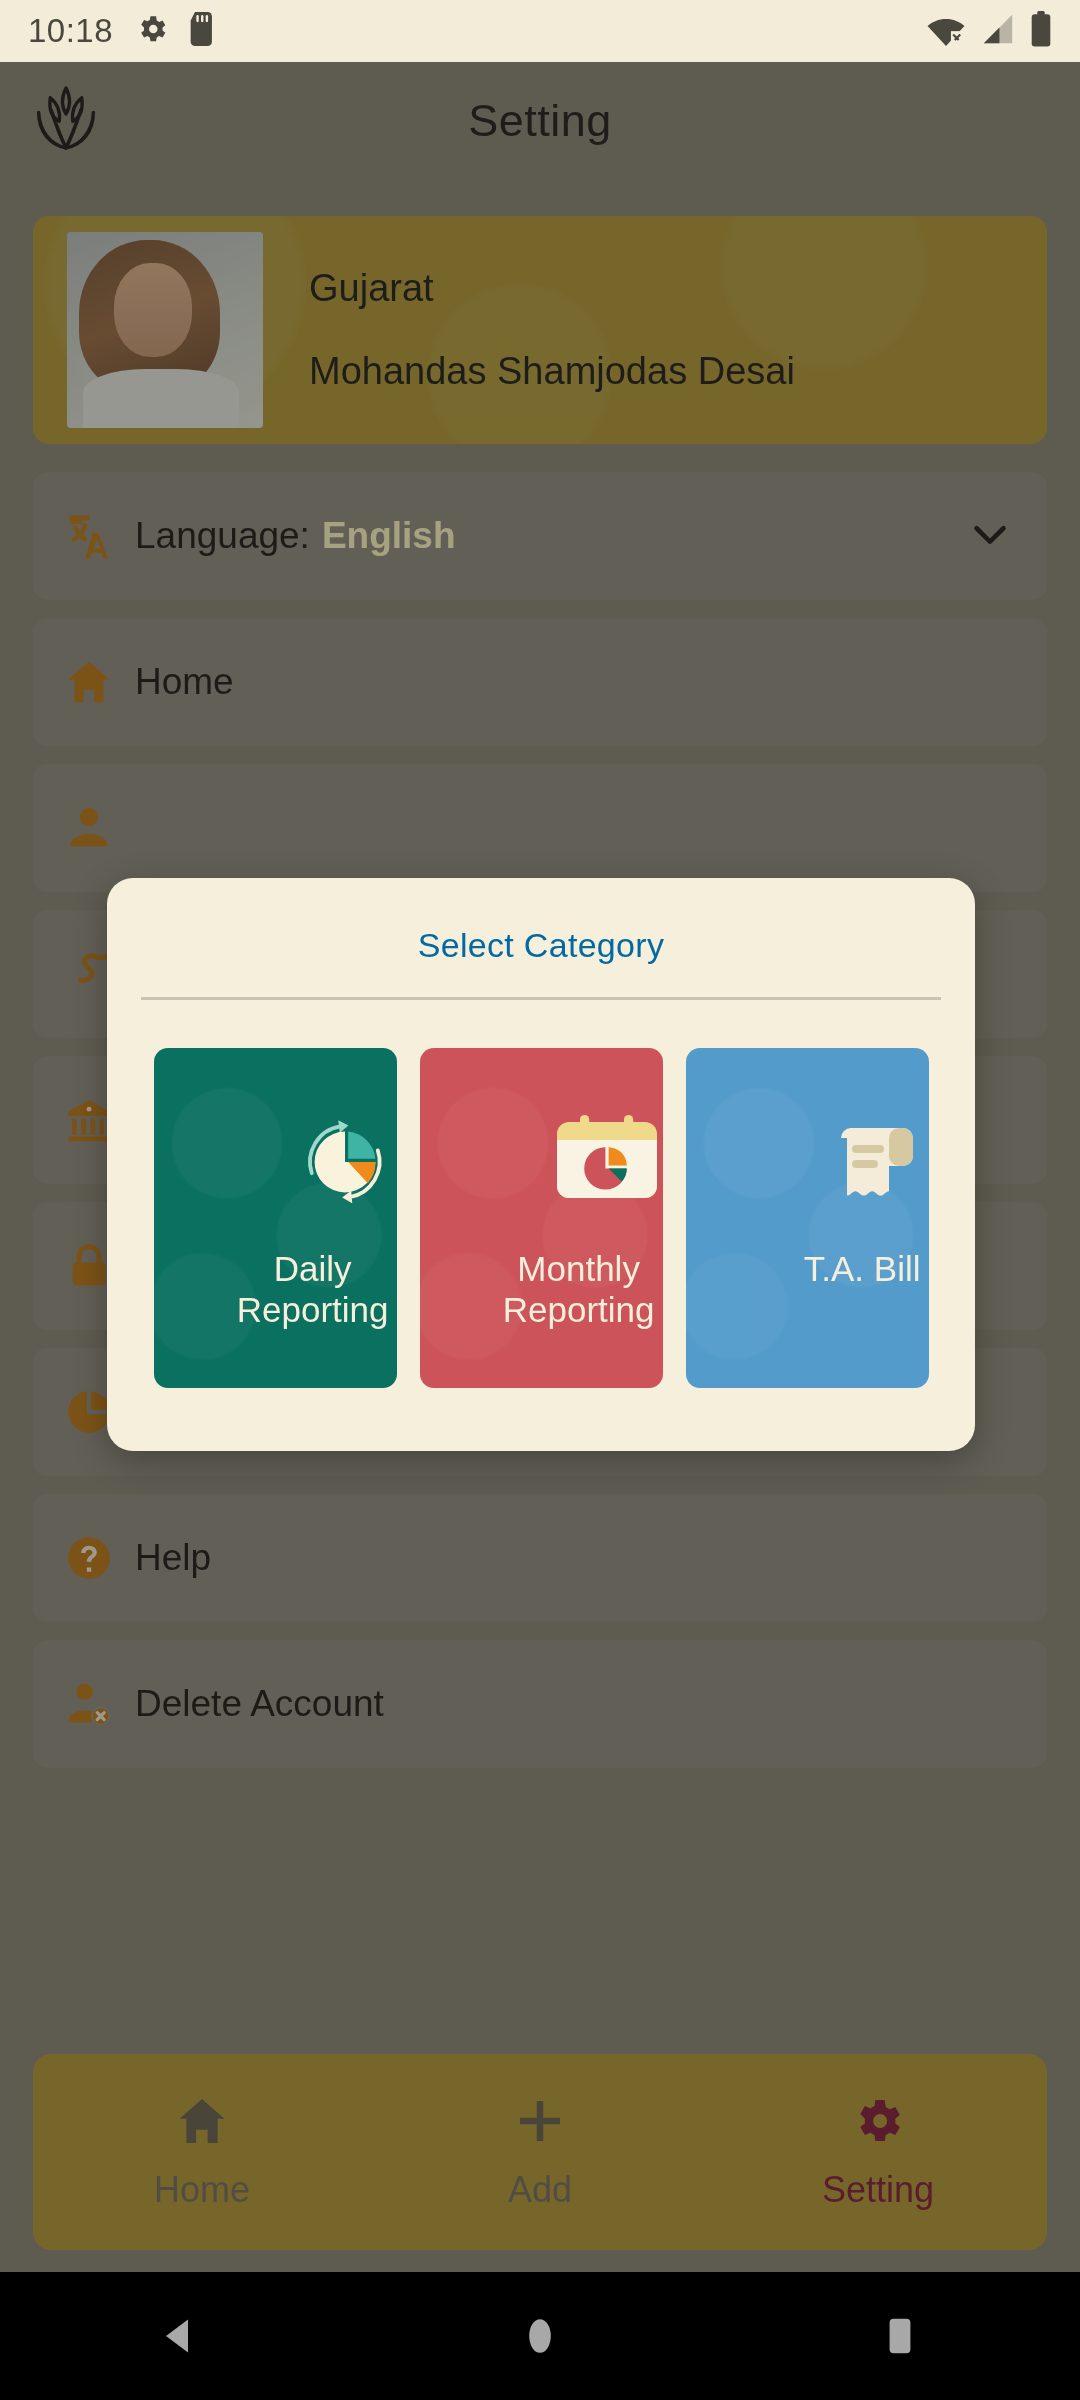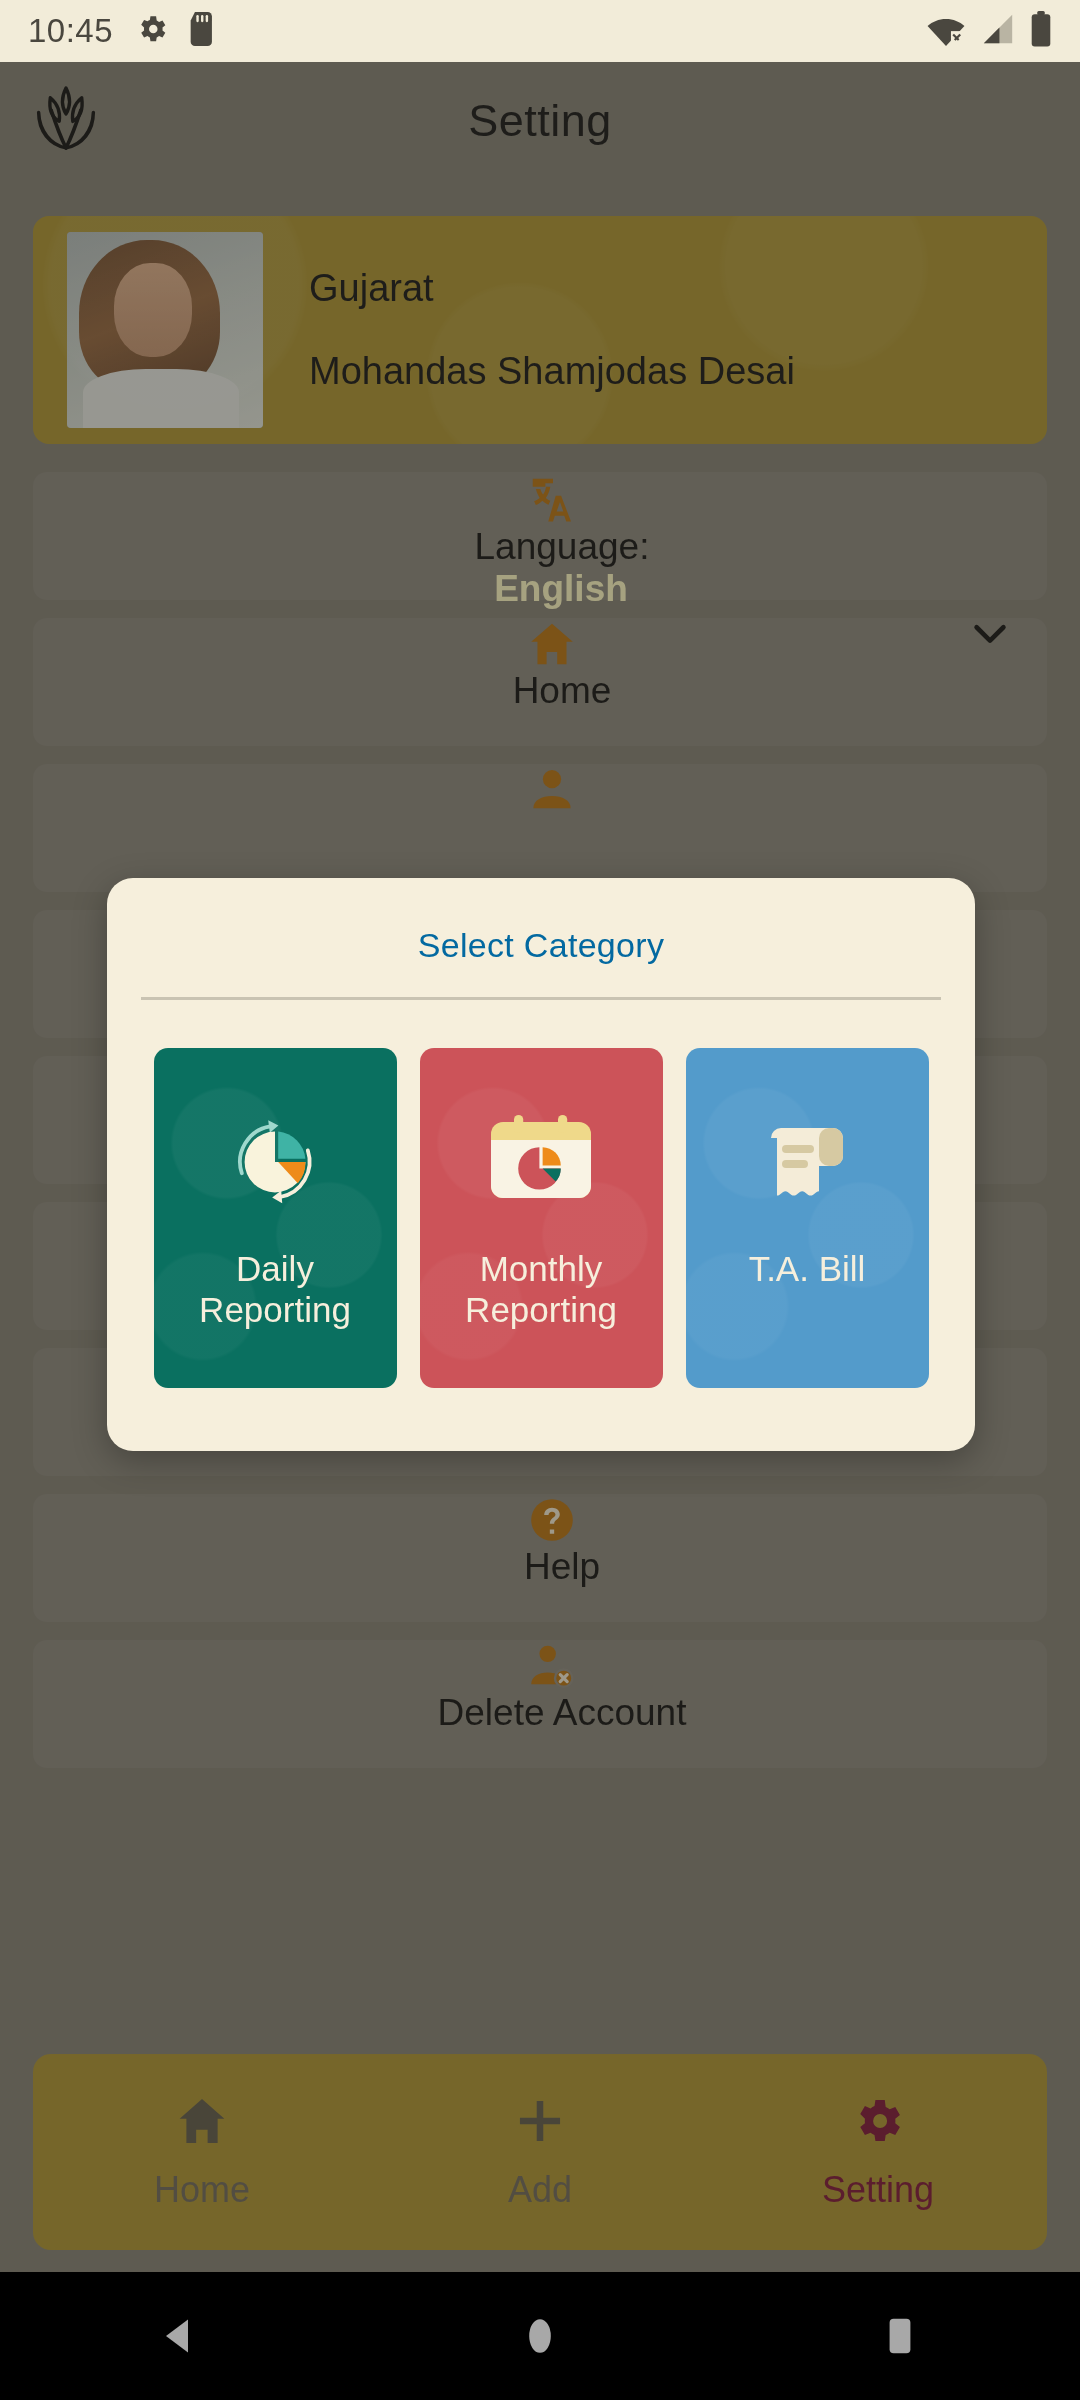--- a/index.html
+++ b/index.html
@@ -110,21 +110,20 @@
 
   
   #menu { margin: 28px 33px 0 33px; }
   .menu-item {
     height: 128px;
     background: rgba(255,255,255,0.055);
     border-radius: 14px;
     margin-bottom: 18px;
     display: flex; align-items: center;
     padding-left: 30px;
-    flex-direction: column;
   }
   .menu-item .mi-ico { width: 58px; flex: none; display:flex; align-items:center; }
   .menu-item .mi-label {
     font-size: 37px; color: #111; margin-left: 14px;
     white-space: nowrap;
   }
   .menu-item .mi-chev { margin-left: auto; margin-right: 34px; }
   .menu-item .mi-value { font-size: 37px; color: #fef9c3; font-weight: bold; margin-left: 12px; }
 
   
@@ -179,21 +178,21 @@
   #cards {
     margin-top: 48px;
     display: flex;
     gap: 23px;
   }
   .cat-card {
     width: 243px; height: 340px;
     border-radius: 14px;
     position: relative;
     display: flex; flex-direction: column;
-    align-items: center; justify-content: flex-start;
+    align-items: flex-end; justify-content: flex-start;
     overflow: hidden;
   }
   .cat-card::after {
     content:"";
     position:absolute; inset:0;
     background:
       radial-gradient(circle at 30% 28%, rgba(255,255,255,.045) 0 18%, transparent 19%),
       radial-gradient(circle at 72% 55%, rgba(255,255,255,.04) 0 20%, transparent 21%),
       radial-gradient(circle at 20% 76%, rgba(255,255,255,.035) 0 16%, transparent 17%);
     pointer-events:none;
@@ -208,21 +207,21 @@
     font-size: 35px; color: #f6efdc;
     padding: 0 8px;
   }
 </style>
 </head>
 <body>
 
 <div id="screen">
 
   <div id="statusbar">
-    <div class="clock">10:45</div>
+    <div class="clock">10:18</div>
     <div class="sb-left-icons">
       <span class="sb-ico">
         <svg width="34" height="34" viewBox="0 0 24 24">
             <path fill="#4a473f" d="M19.4 13a7.6 7.6 0 0 0 0-2l2-1.6-2-3.4-2.4 1a7.6 7.6 0 0 0-1.7-1L14.9 3h-4l-.4 2.6c-.6.2-1.2.6-1.7 1l-2.4-1-2 3.4L6.4 11a7.6 7.6 0 0 0 0 2l-2 1.6 2 3.4 2.4-1c.5.4 1.1.8 1.7 1l.4 2.6h4l.4-2.6c.6-.2 1.2-.6 1.7-1l2.4 1 2-3.4zM12.9 15a3 3 0 1 1 0-6 3 3 0 0 1 0 6z"></path>
           </svg>
       </span>
       <span class="sb-ico">
         <svg width="30" height="34" viewBox="0 0 20 24">
             <path fill="#4a473f" d="M5 0h9a3 3 0 0 1 3 3v18a3 3 0 0 1-3 3H5a3 3 0 0 1-3-3V6z"></path>
             <rect x="6" y="2.2" width="1.7" height="5" rx=".8" fill="#f2ecd9"></rect>

